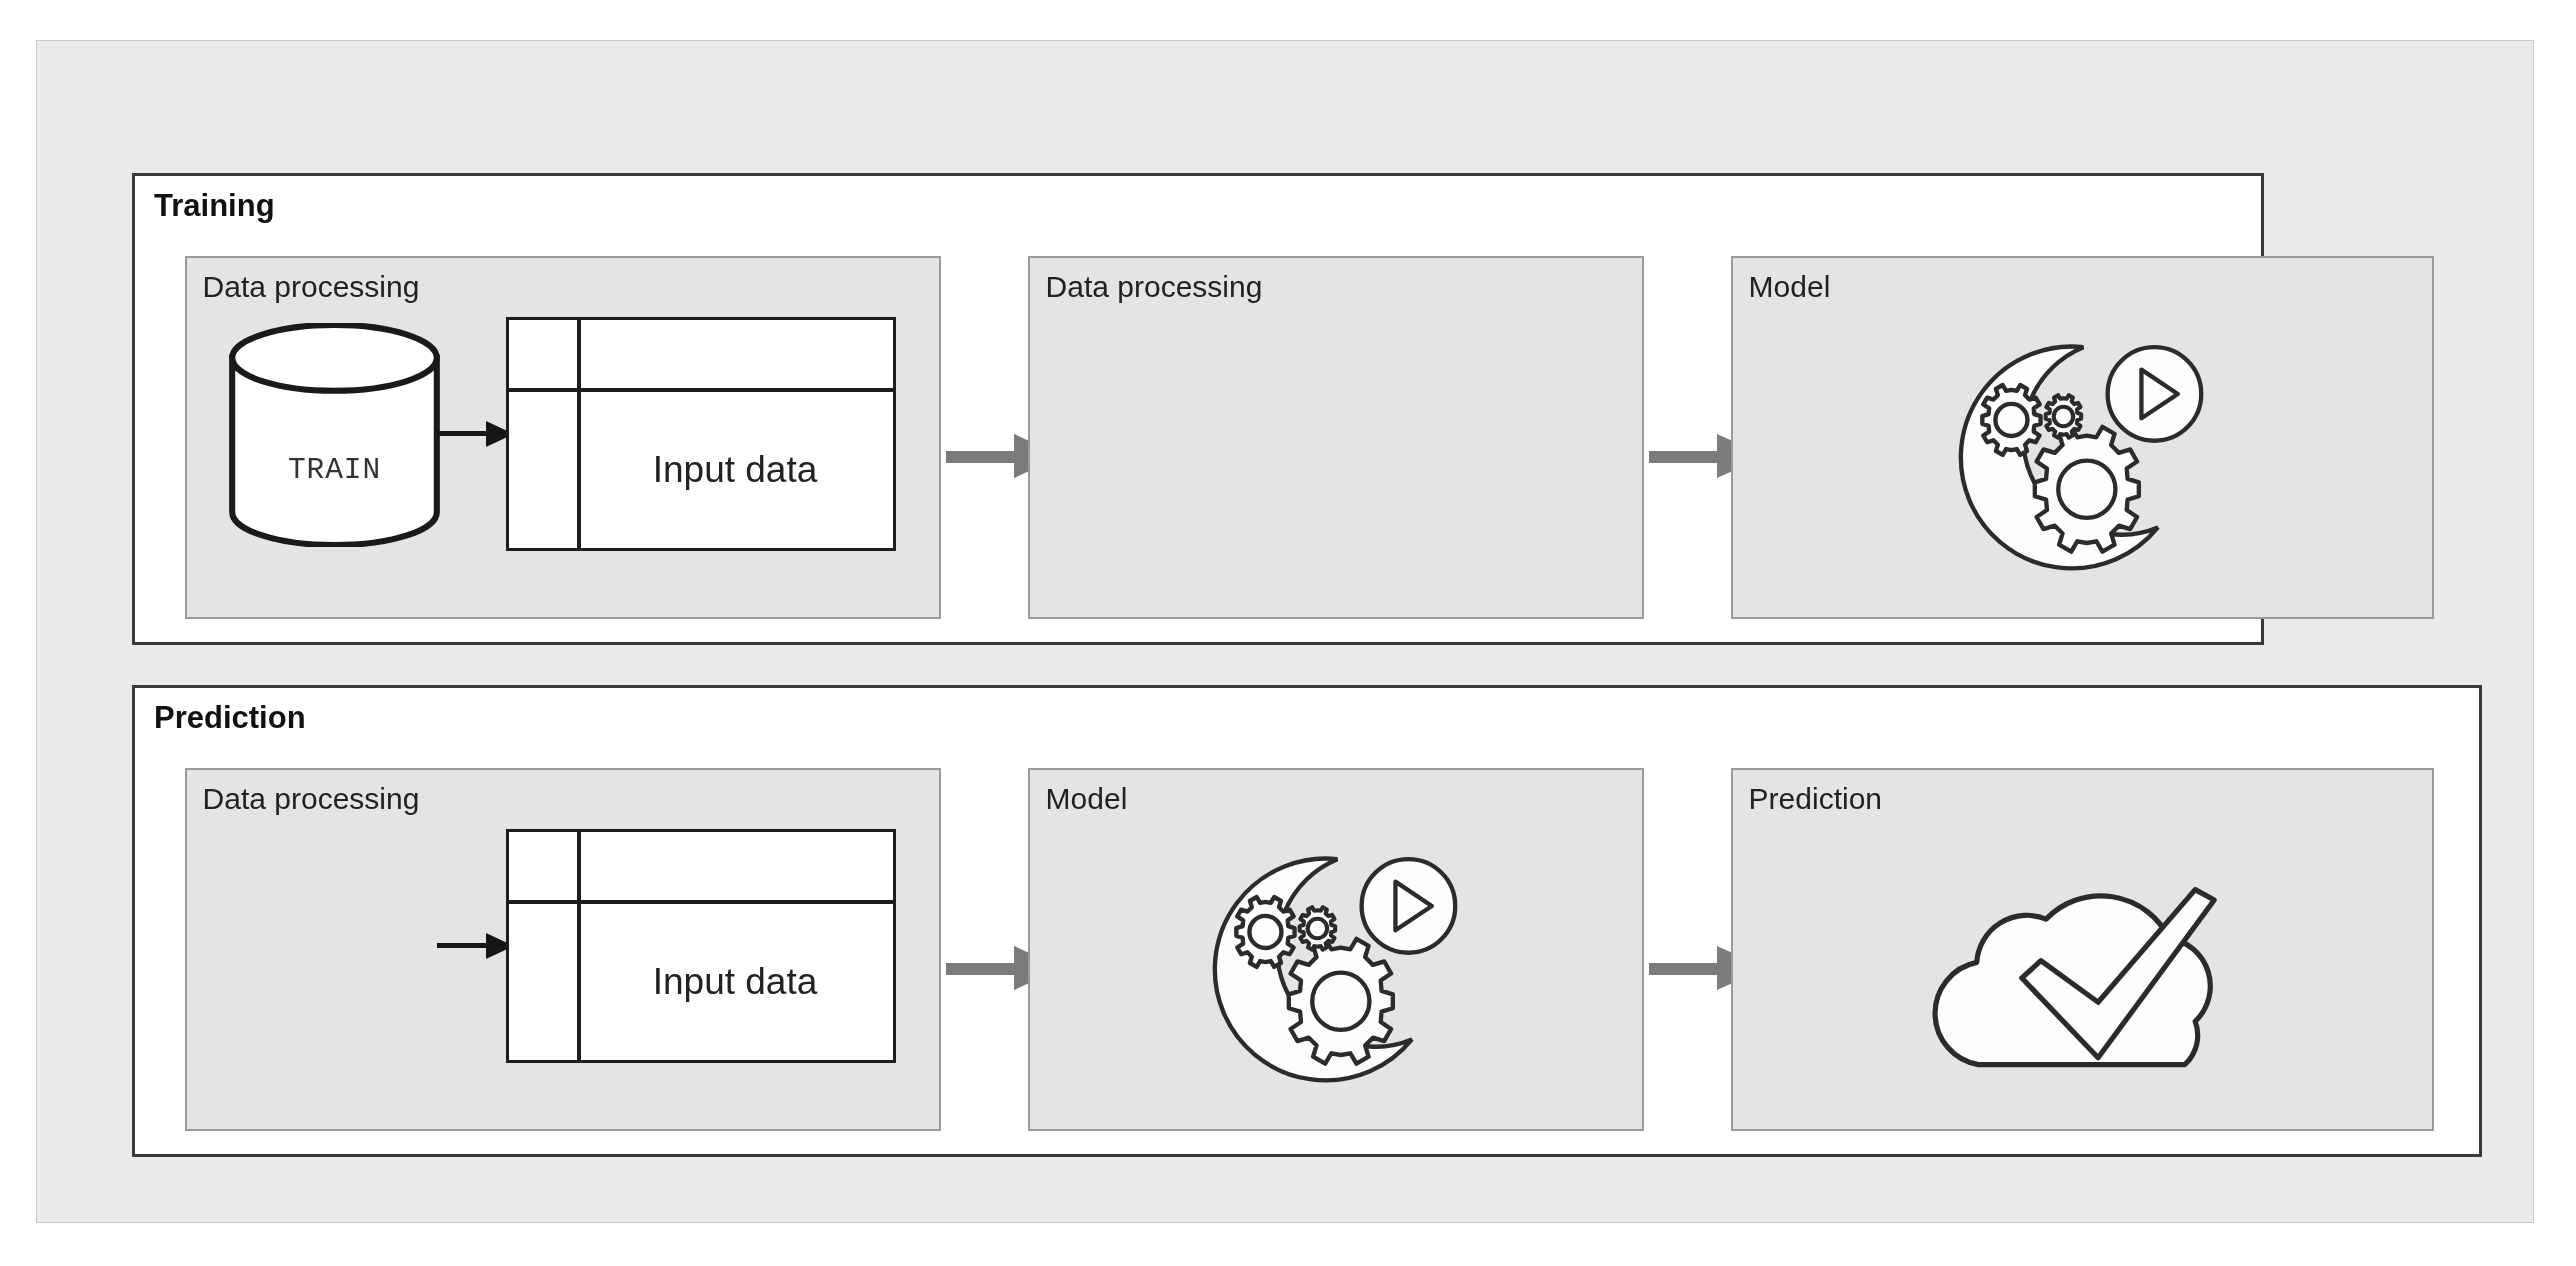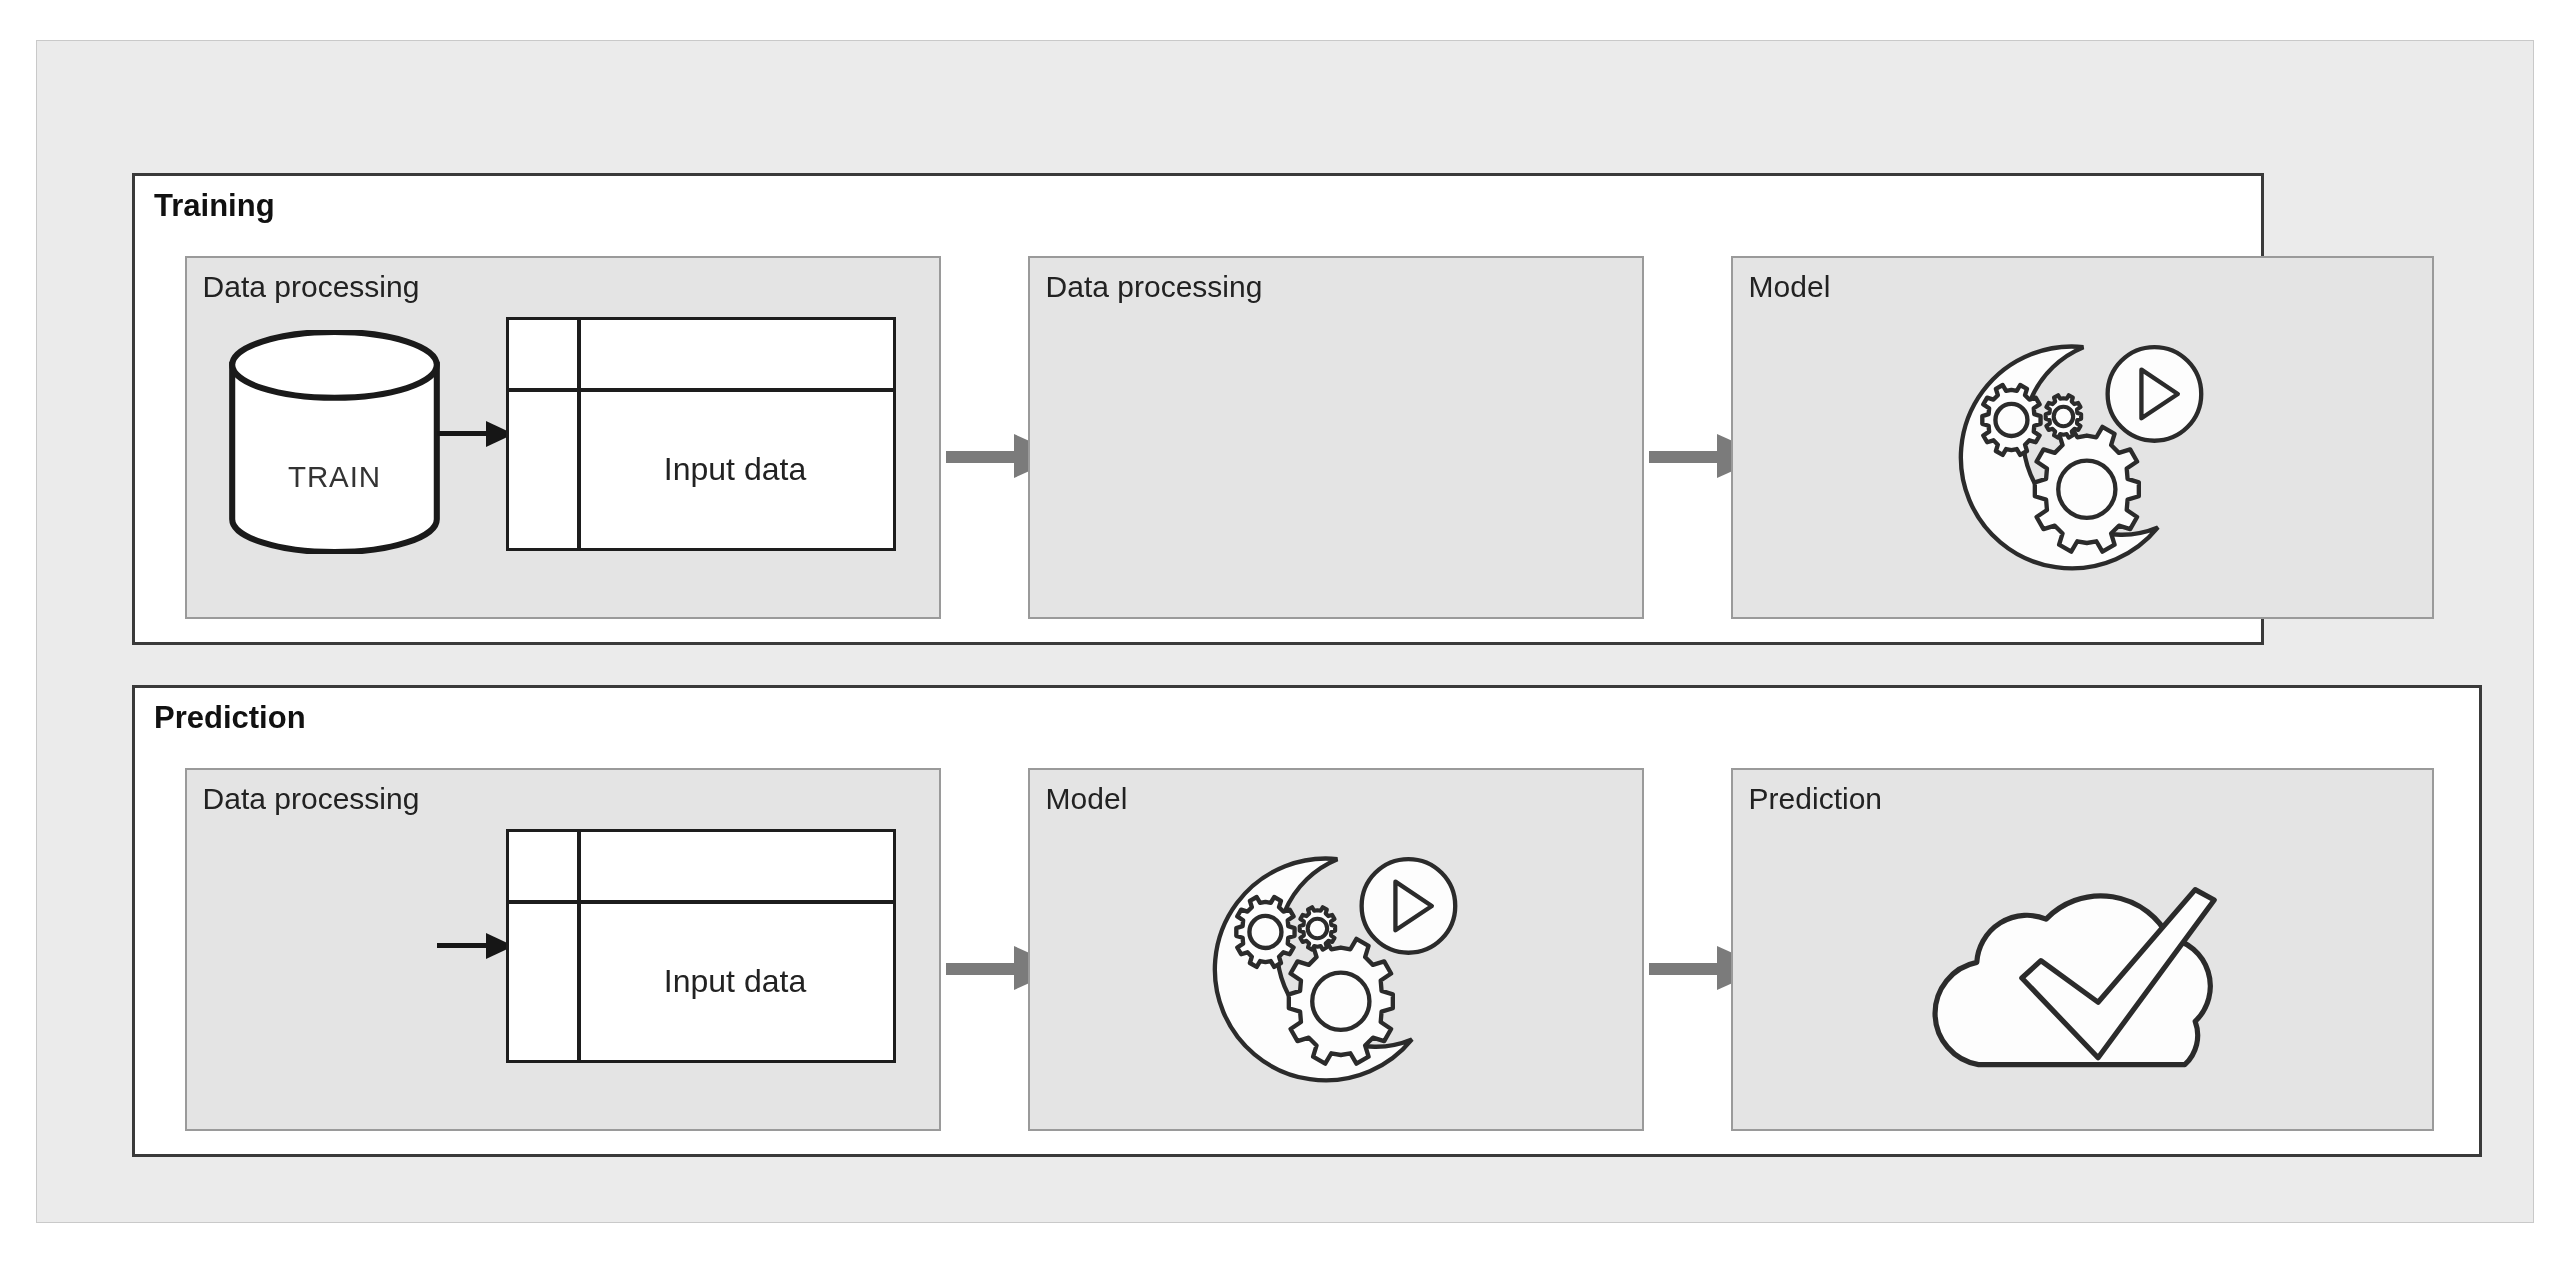--- a/index.html
+++ b/index.html
@@ -114,23 +114,24 @@
     border-bottom: 22.6px solid transparent;
     border-left: 49px solid #7b7b7b;
   }
   .arrow-1 { left: 811px; }
   .arrow-2 { left: 1514px; }
 
   
   .db-wrap {
     position: absolute;
     left: 40px;
-    top: 72px;
+    top: 65px;
     width: 215px;
     height: 224px;
+    font-family: Liberation Mono, monospace;
   }
   .db-label {
     position: absolute;
     width: 100%;
     text-align: center;
     top: 130px;
     font-size: 29.5px;
     color: #333333;
     letter-spacing: 0.9px;
   }
@@ -164,21 +165,21 @@
   }
   .dt-label {
     position: absolute;
     left: 68px;
     right: 0;
     top: 71px;
     bottom: 0;
     display: flex;
     align-items: center;
     justify-content: center;
-    font-size: 32px;
+    font-size: 37px;
     color: #222222;
   }
 
   
   .mini-arrow {
     position: absolute;
     left: 250px;
     top: 163px;
     width: 80px;
     height: 26px;

